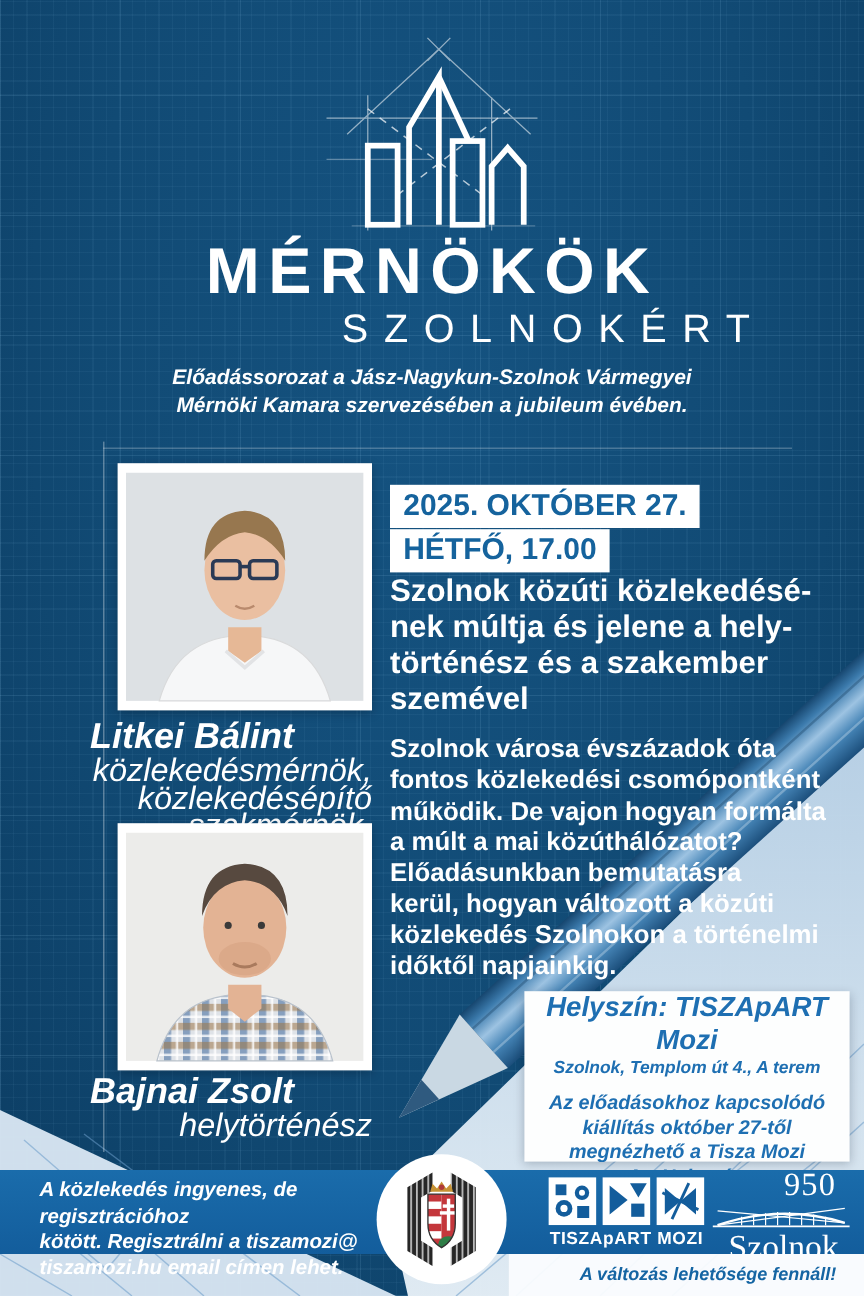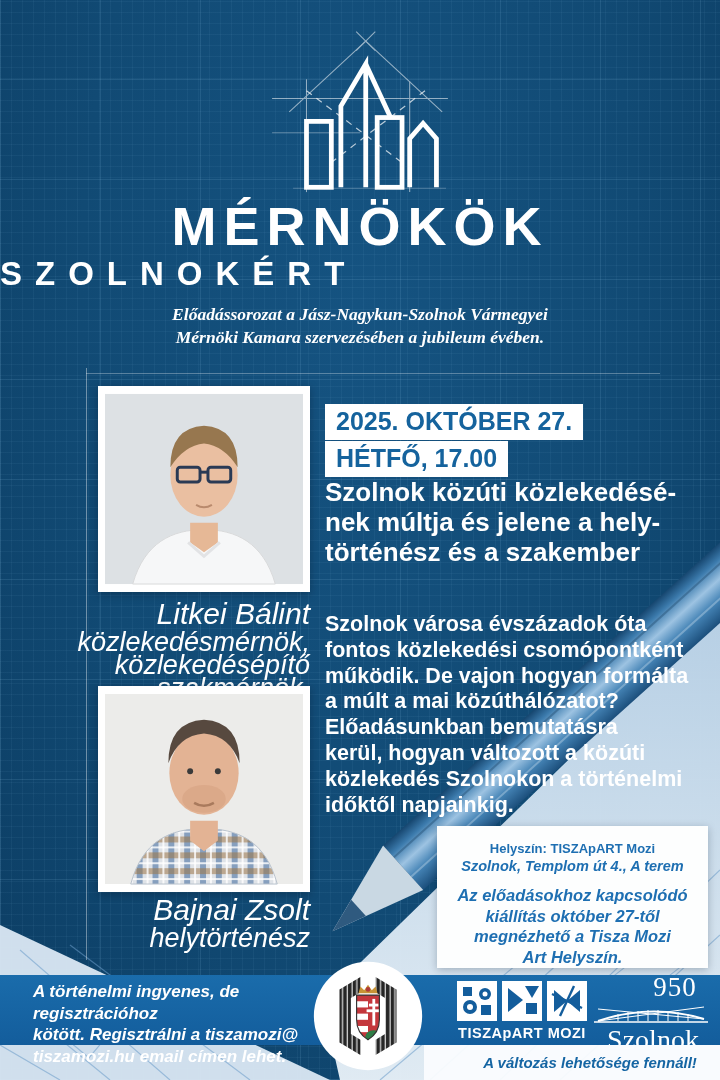--- a/index.html
+++ b/index.html
@@ -12,48 +12,48 @@
       repeating-linear-gradient(0deg, rgba(150,205,240,0.055) 0 1px, transparent 1px 11px),
       repeating-linear-gradient(90deg, rgba(150,205,240,0.055) 0 1px, transparent 1px 11px),
       radial-gradient(ellipse at 50% 28%, #155381 0%, #114a74 55%, #0c3d63 100%);
   }
   .abs{position:absolute;}
   svg{display:block;}
   
   .logo{left:262px;top:22px;width:196px;height:172px;}
   .title1{left:0;top:199px;width:720px;text-align:center;color:#fff;
     font-size:54px;font-weight:800;letter-spacing:7px;line-height:1;}
-  .title2{left:0;top:257px;width:638px;text-align:left;color:#fff;
-    font-size:33px;font-weight:700;letter-spacing:13px;line-height:1;}
+  .title2{left:0;top:257px;width:638px;text-align:right;color:#fff;
+    font-size:33px;font-weight:400;letter-spacing:13px;line-height:1;}
   .subtitle{left:0;top:303px;width:720px;text-align:center;color:#fff;
-    font-size:17.5px;font-style:italic;font-weight:700;line-height:1.33;font-family:Liberation Serif, serif;}
+    font-size:17.5px;font-style:italic;font-weight:700;line-height:1.33;}
   
   .guide-v{left:86px;top:368px;width:1px;height:592px;background:rgba(255,255,255,0.40);}
   .guide-h{left:86px;top:373px;width:574px;height:1px;background:rgba(255,255,255,0.30);}
   
   .photo{width:198px;height:192px;background:#fff;padding:7px;box-shadow:0 2px 8px rgba(0,20,40,.35);}
   .photo1{left:98px;top:386px;}
   .photo2{left:98px;top:686px;}
   .speaker-text{left:10px;width:300px;text-align:right;color:#fff;}
   .speaker1-text{top:597px;}
   .speaker2-text{top:893px;}
-  .speaker-name{font-size:30px;font-weight:400;font-style:italic;line-height:34px;}
+  .speaker-name{font-size:30px;font-weight:700;font-style:italic;line-height:34px;text-align:center;}
   .speaker-role{font-size:27px;font-style:italic;font-weight:400;line-height:23px;}
   
   .chip{background:#fff;color:#15639d;font-weight:800;font-size:25px;line-height:1;
     padding:5px 11px 6px;display:inline-block;white-space:nowrap;}
   .chip1{left:325px;top:404px;}
   .chip2{left:325px;top:441px;}
   .event-title{left:325px;top:477px;width:392px;color:#fff;
     font-size:26px;font-weight:800;line-height:30px;}
   .event-desc{left:325px;top:612px;width:398px;color:#fff;
     font-size:21.5px;font-weight:600;line-height:25.8px;}
   .venue-box{left:437px;top:826px;width:271px;height:142px;background:#fdfefe;
     text-align:center;color:#1e6fb2;box-shadow:0 2px 8px rgba(0,20,40,.25);}
-  .venue-line1{margin-top:15px;font-size:13px;font-weight:700;}
+  .venue-line1{font-size:23px;font-style:italic;font-weight:700;}
   .venue-line2{margin-top:2px;font-size:14.5px;font-style:italic;font-weight:600;}
   .venue-note{margin-top:11px;font-size:16.5px;font-style:italic;font-weight:600;line-height:20.5px;}
   
   .band{left:0;top:975px;width:720px;height:70px;background:linear-gradient(180deg,#1a6cab,#135d9c);}
   .reg-text{left:33px;top:981px;width:295px;color:#fff;
     font-size:17px;font-style:italic;font-weight:700;line-height:21.5px;}
   .badge{left:311px;top:959px;width:114px;height:114px;}
   .tiszapart{left:452px;top:981px;width:140px;text-align:center;}
   .tp-squares{display:flex;justify-content:center;gap:5px;}
   .tp-label{margin-top:4px;color:#fff;font-size:14.5px;font-weight:700;letter-spacing:0.5px;}
@@ -196,20 +196,21 @@
     <div class="speaker-role">helytörténész</div>
   </div>
 
   <div class="abs z2 chip chip1">2025. OKTÓBER 27.</div>
   <div class="abs z2 chip chip2">HÉTFŐ, 17.00</div>
 
   <div class="abs z2 event-title">
     <div>Szolnok közúti közlekedésé-</div>
     <div>nek múltja és jelene a hely-</div>
     <div>történész és a szakember</div>
+    <div>szemével</div>
   </div>
 
   <div class="abs z2 event-desc">
     <div>Szolnok városa évszázadok óta</div>
     <div>fontos közlekedési csomópontként</div>
     <div>működik. De vajon hogyan formálta</div>
     <div>a múlt a mai közúthálózatot?</div>
     <div>Előadásunkban bemutatásra</div>
     <div>kerül, hogyan változott a közúti</div>
     <div>közlekedés Szolnokon a történelmi</div>
@@ -223,21 +224,21 @@
       <div>Az előadásokhoz kapcsolódó</div>
       <div>kiállítás október 27-től</div>
       <div>megnézhető a Tisza Mozi</div>
       <div>Art Helyszín.</div>
     </div>
   </div>
 
   <div class="abs z3 band"></div>
 
   <div class="abs z4 reg-text">
-    <div>A történelmi ingyenes, de regisztrációhoz</div>
+    <div>A közlekedés ingyenes, de regisztrációhoz</div>
     <div>kötött. Regisztrálni a tiszamozi@</div>
     <div>tiszamozi.hu email címen lehet.</div>
   </div>
 
   <svg class="abs z4 badge" viewBox="0 0 120 120">
     <defs>
       <pattern id="bars" width="5" height="5" patternUnits="userSpaceOnUse">
         <rect width="5" height="5" fill="#262626"></rect>
           <rect x="2.6" width="1.4" height="5" fill="#cfcfcf"></rect>
       </pattern>

